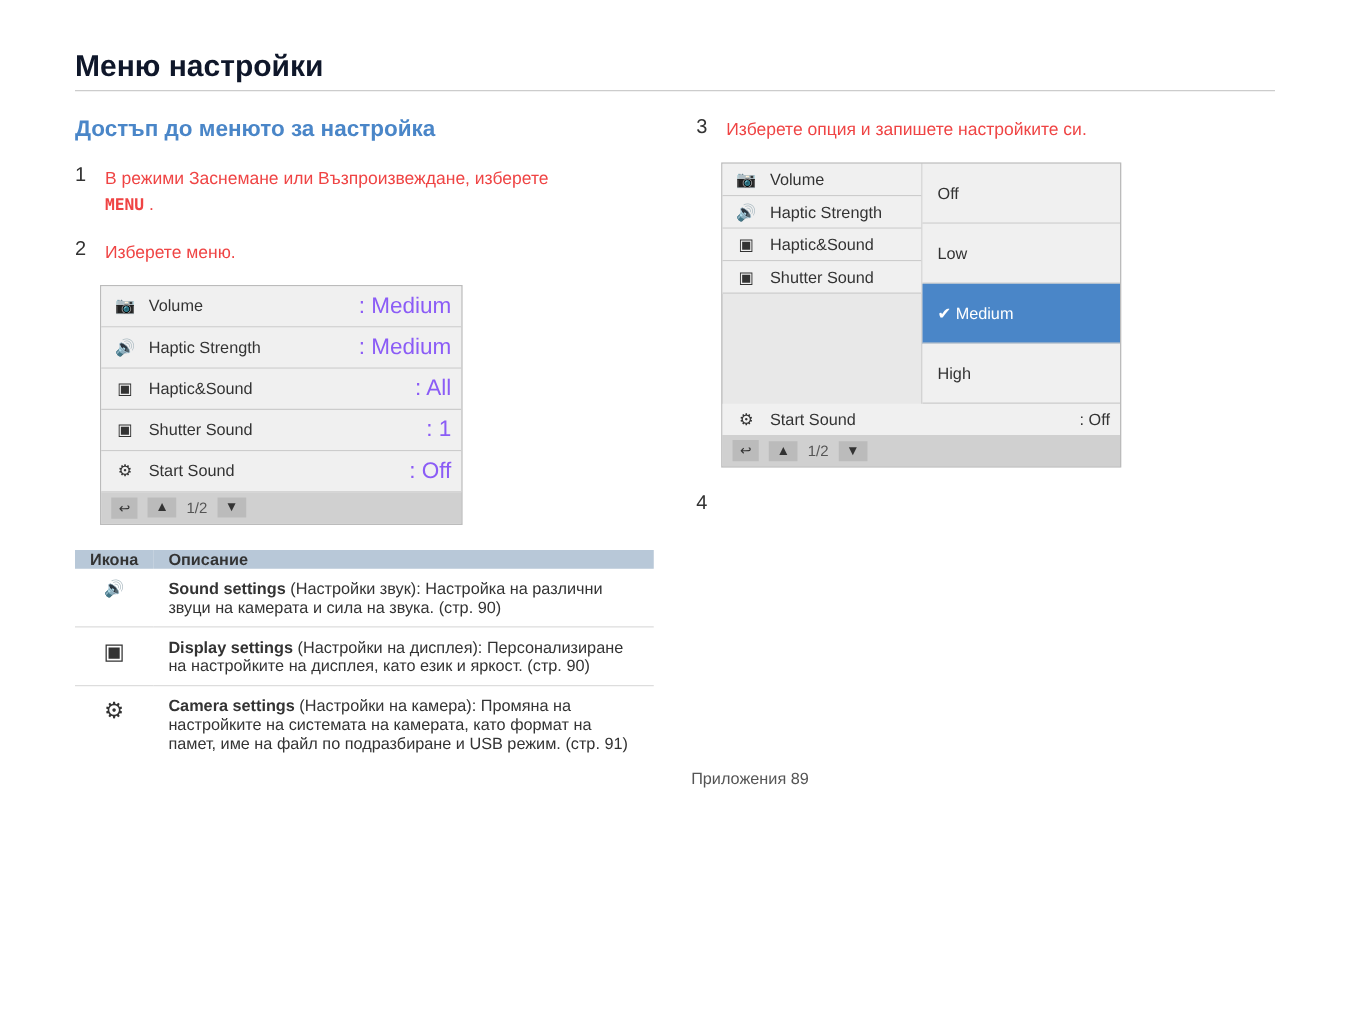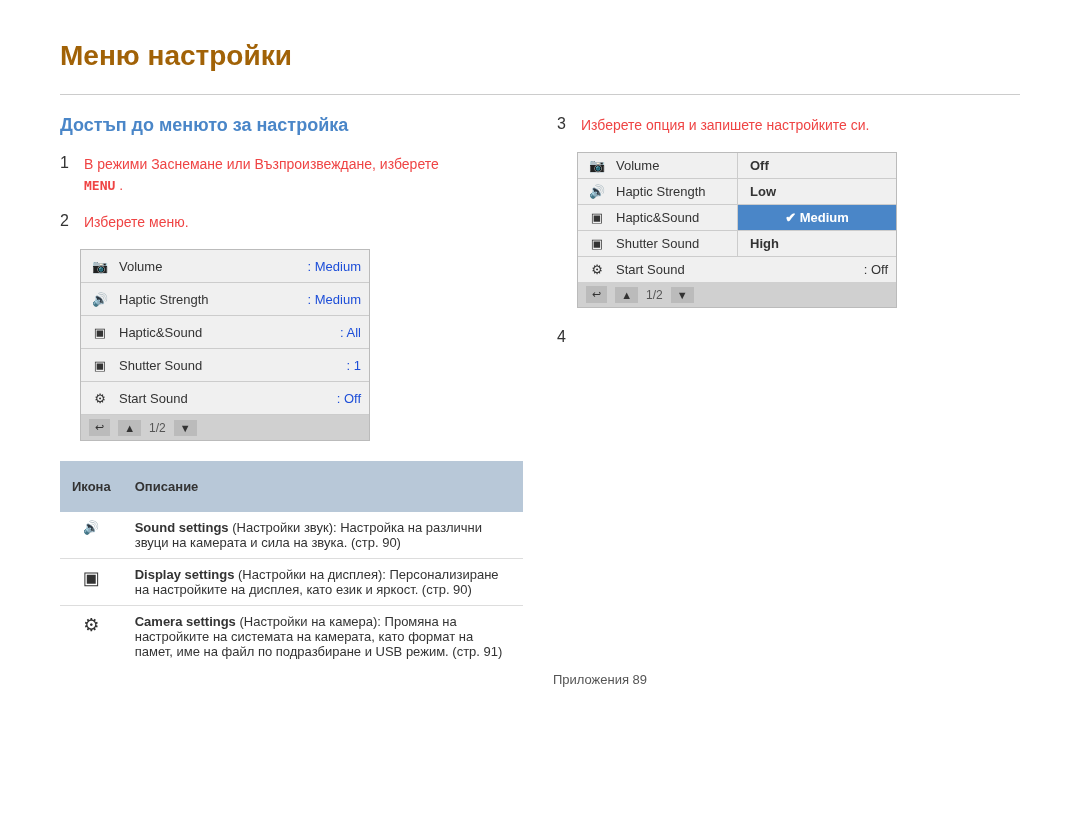--- a/index.html
+++ b/index.html
@@ -13,24 +13,24 @@
       position: relative;
       overflow: hidden;
     }
 
     .page {
       padding: 40px 60px;
       position: relative;
     }
 
     .page-title {
-      font-size: 28px;
-      color: #a16207;
+      font-size: 24px;
+      color: #0f172a;
       font-weight: bold;
-      margin-bottom: 22px;
+      margin-bottom: 4px;
     }
 
     .page-title-underline {
       border-bottom: 1px solid #ccc;
       margin-bottom: 20px;
     }
 
     .subtitle {
       font-size: 13px;
       color: #555;
@@ -108,22 +108,22 @@
       margin-right: 8px;
       font-size: 13px;
     }
 
     .camera-menu-label {
       flex: 1;
       color: #333;
     }
 
     .camera-menu-value {
-      color: #1d4ed8;
-      font-size: 13px;
+      color: #8b5cf6;
+      font-size: 18px;
     }
 
     .camera-menu-footer {
       background: #d0d0d0;
       display: flex;
       align-items: center;
       justify-content: flex-start;
       padding: 4px 8px;
       gap: 8px;
     }
@@ -149,21 +149,21 @@
     .icon-table {
       width: 100%;
       border-collapse: collapse;
       margin-top: 20px;
       font-size: 13px;
     }
 
     .icon-table th {
       background: #b8c8d8;
       color: #333;
-      padding: 18px 12px;
+      padding: 0 12px;
       text-align: left;
       font-weight: bold;
       font-size: 13px;
     }
 
     .icon-table td {
       padding: 8px 12px;
       vertical-align: top;
       border-bottom: 1px solid #ddd;
     }
@@ -207,31 +207,29 @@
     .option-row {
       display: flex;
       align-items: center;
       padding: 5px 8px;
       border-bottom: 1px solid #ccc;
       font-size: 13px;
       background: #f0f0f0;
     }
 
     .option-value-row {
-      padding: 5px 12px;
+      padding: 16px 12px;
       border-bottom: 1px solid #ccc;
       font-size: 13px;
       background: #f0f0f0;
-      font-weight: bold;
     }
 
     .option-value-row.selected {
       background: #4a86c8;
       color: white;
-      text-align: center;
     }
 
     .start-sound-row {
       display: flex;
       align-items: center;
       padding: 5px 8px;
       font-size: 13px;
       background: #f0f0f0;
     }
 

